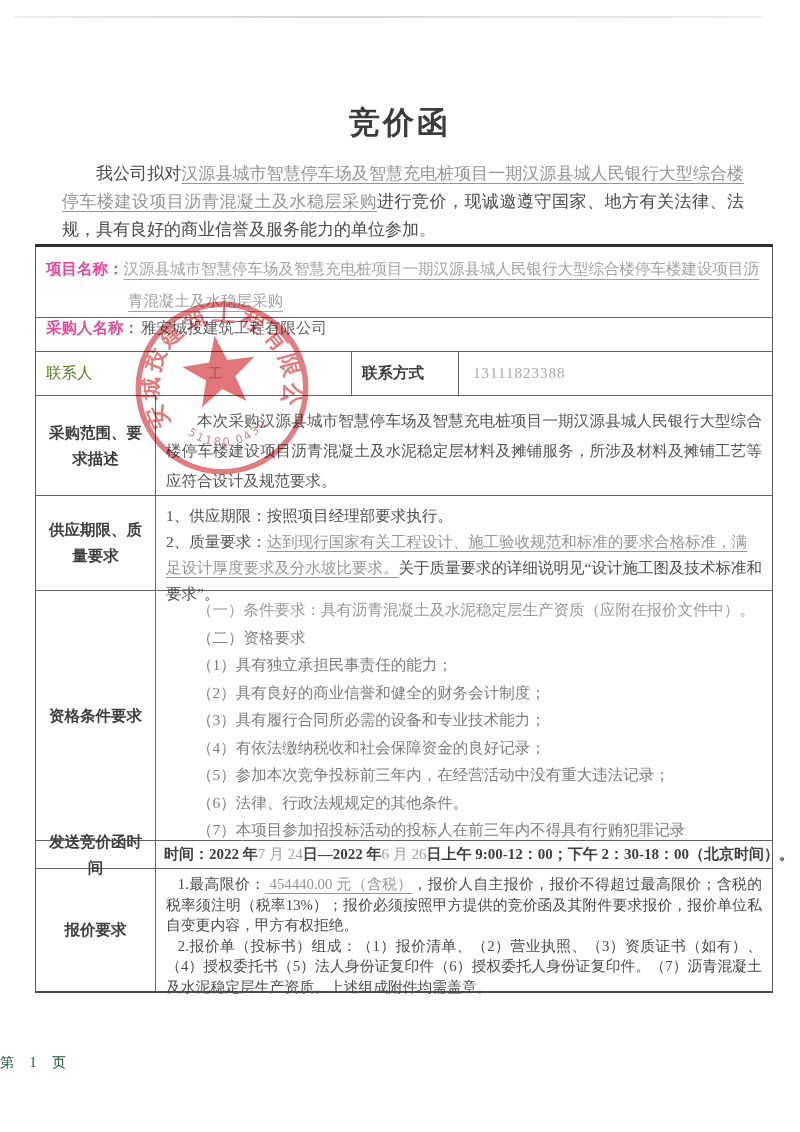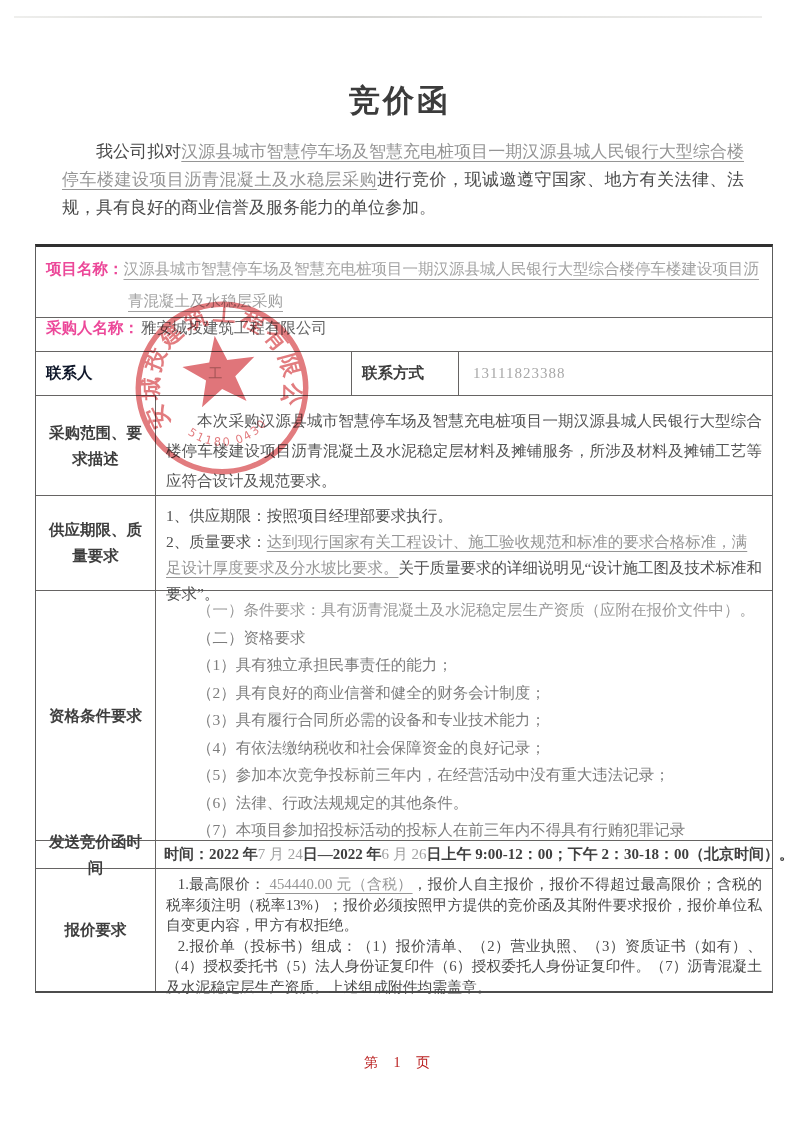--- a/index.html
+++ b/index.html
@@ -4,21 +4,21 @@
 <style>
   * { margin:0; padding:0; box-sizing:border-box; }
   html,body { background:#ffffff; }
   body { font-family:"Liberation Serif","DejaVu Serif",serif; }
   .page { position:relative; width:800px; height:1132px; background:#fff; overflow:hidden; }
 
   .scan-line-top { position:absolute; top:16px; left:14px; width:748px; height:2px;
     background:linear-gradient(90deg,#ececea 0%,#d8d8d4 20%,#cfcfcc 45%,#dededb 70%,#e9e9e7 100%);
     opacity:.85; }
 
-  .doc-title { padding-top:80px; text-align:center; font-size:31px; font-weight:bold;
+  .doc-title { padding-top:102px; text-align:center; font-size:31px; font-weight:bold;
     color:#3c3c3c; letter-spacing:3px; }
 
   .intro { margin:16px 56px 0 62px; font-size:17px; line-height:28px; color:#4a4a4a;
     text-indent:2em; text-align:justify; }
   .u-light { color:#959595; text-decoration:underline; text-underline-offset:4px; text-decoration-thickness:1px; }
 
   .bid-table { position:absolute; left:35px; top:244px; width:738px;
     border:1.5px solid #5c5c5c; border-top:3px solid #303030; border-bottom:2px solid #4c4c4c;
     font-size:15.5px; color:#4c4c4c; }
   .tr { display:flex; border-top:1.4px solid #666463; }
@@ -37,21 +37,21 @@
   .val-mid { color:#636363; margin-left:2px; }
 
   .row-contact { height:44px; }
   .row-contact .c1 { flex:0 0 316px; display:flex; align-items:center; padding:0 10px;
     border-right:1.4px solid #666463; }
   .row-contact .c1 .faint-name { margin-left:116px; color:#b9b5b0; font-size:14px; }
   .row-contact .c2 { flex:0 0 107px; display:flex; align-items:center; padding:0 10px;
     border-right:1.4px solid #666463; font-weight:bold; color:#3e3e3e; }
   .row-contact .c3 { flex:1; display:flex; align-items:center; padding:0 14px;
     color:#a8a8a8; font-size:15px; letter-spacing:1px; }
-  .lbl-plain { font-weight:bold; color:#0f172a; }
+  .lbl-plain { font-weight:normal; color:#4d7c0f; }
 
   .row-scope { height:100px; }
   .row-scope .td { padding-top:10px; line-height:30px; text-indent:2em; text-align:justify; color:#555; }
 
   .row-supply { height:95px; }
   .row-supply .td { padding-top:7px; line-height:26px; color:#4e4e4e; }
 
   .row-qual { height:250px; }
   .row-qual .td { padding-top:8px; }
   .qual-item { line-height:22px; margin-bottom:5.5px; padding-left:2em; color:#7d7d7d; }
@@ -62,22 +62,22 @@
     font-weight:600; color:#3f3f3f; font-size:15px; }
   .t-light { color:#a0a0a0; font-weight:400; }
 
   .row-quote { height:123px; }
   .row-quote .td { padding-top:5px; font-size:14.8px; line-height:20.5px; color:#4a4a4a; text-align:justify; }
   .row-quote p { text-indent:0.8em; }
 
   .seal { position:absolute; left:131px; top:297px; width:182px; height:182px;
     transform:rotate(-8deg); opacity:.82; mix-blend-mode:multiply; pointer-events:none; }
 
-  .footer { position:absolute; top:1054px; left:0; width:100%; text-align:center;
-    font-size:14px; color:#b91c1c; letter-spacing:6px; }
+  .footer { position:absolute; top:1054px; left:0; width:100%; 
+    font-size:14px; color:#14532d; letter-spacing:6px; }
 </style>
 </head>
 <body>
 
 <div class="page">
 
   <div class="scan-line-top"></div>
 
   <div class="doc-title">竞价函</div>
 

